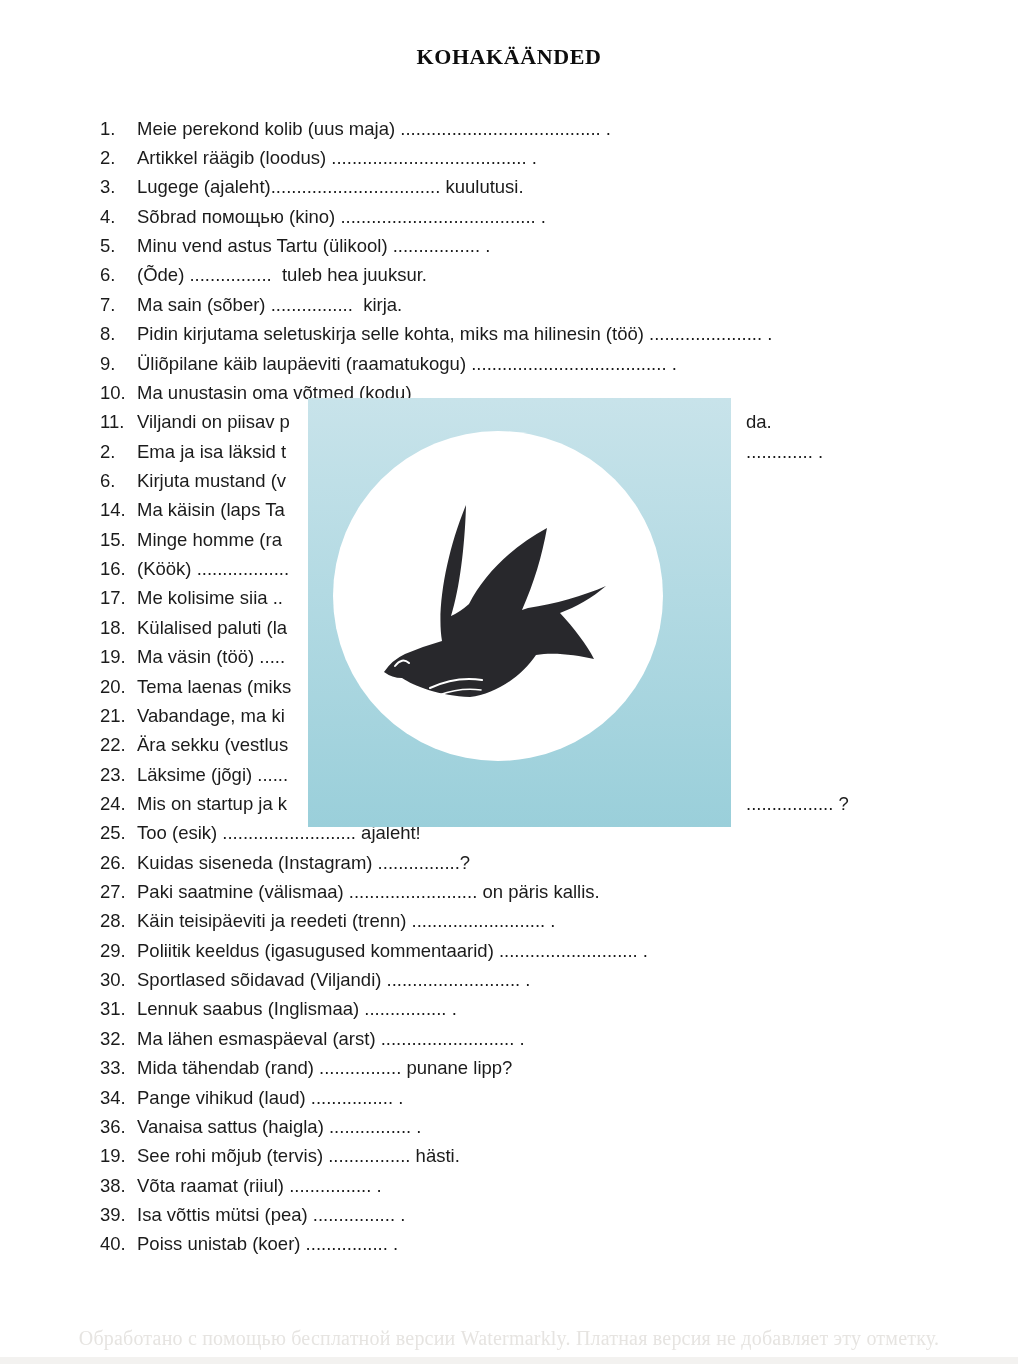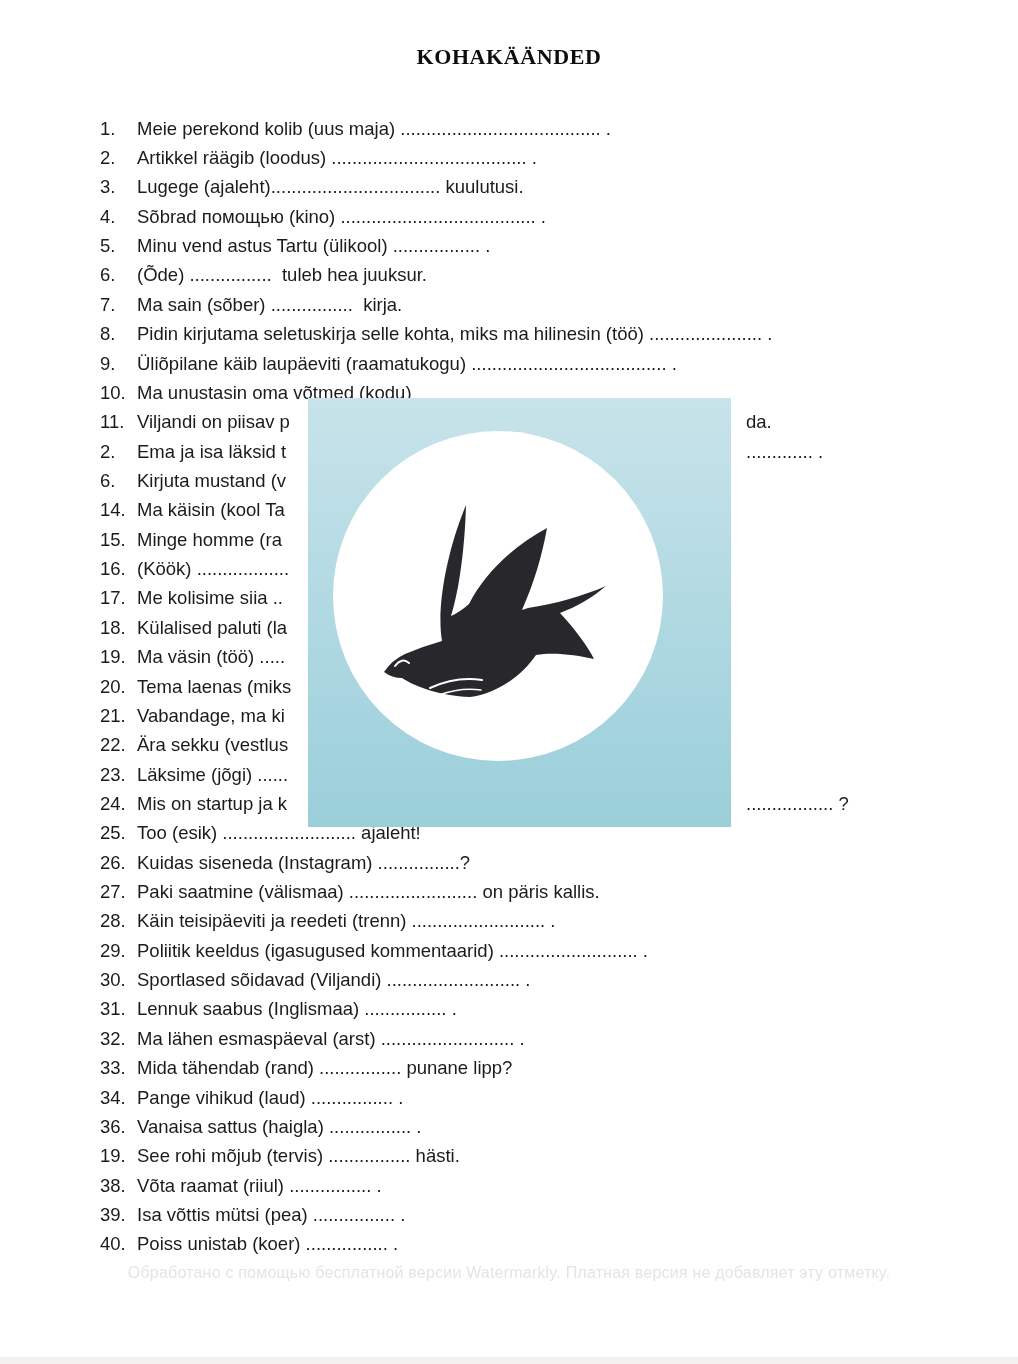--- a/index.html
+++ b/index.html
@@ -22,22 +22,22 @@
   .right-frag{
     position:absolute;left:646px;top:0;height:100%;
     display:flex;align-items:center;white-space:pre;
   }
   .watermark-img{
     position:absolute;left:308px;top:398px;width:423px;height:429px;z-index:5;
     background:linear-gradient(180deg,#c8e3ea 0%,#b3dae3 45%,#9acfda 100%);
   }
   .watermark-img svg{display:block;width:100%;height:100%;}
   .footer-watermark{
-    position:absolute;top:1264px;left:0;width:100%;text-align:center;
-    font-size:16px;color:#e6e4e1;z-index:2;letter-spacing:.2px;
+    position:absolute;top:1327px;left:0;width:100%;text-align:center;
+    font-size:20px;color:#e6e4e1;z-index:2;letter-spacing:.2px;font-family:Liberation Serif, serif;
   }
   .bottom-strip{
     position:absolute;left:0;bottom:0;width:100%;height:7px;background:#f3f2f0;
   }
 </style>
 </head>
 <body>
 
 <h1 class="page-title">KOHAKÄÄNDED</h1>
 
@@ -103,21 +103,21 @@
       <span class="txt">Ema ja isa läksid t</span>
       <span class="right-frag">............. .</span>
     </div>
     <div class="row">
       <span class="num">6.</span>
       <span class="txt">Kirjuta mustand (v</span>
       <span class="right-frag"></span>
     </div>
     <div class="row">
       <span class="num">14.</span>
-      <span class="txt">Ma käisin (kool Ta</span>
+      <span class="txt">Ma käisin (laps Ta</span>
       <span class="right-frag"></span>
     </div>
     <div class="row">
       <span class="num">15.</span>
       <span class="txt">Minge homme (ra</span>
       <span class="right-frag"></span>
     </div>
     <div class="row">
       <span class="num">16.</span>
       <span class="txt">(Köök) ..................</span>

